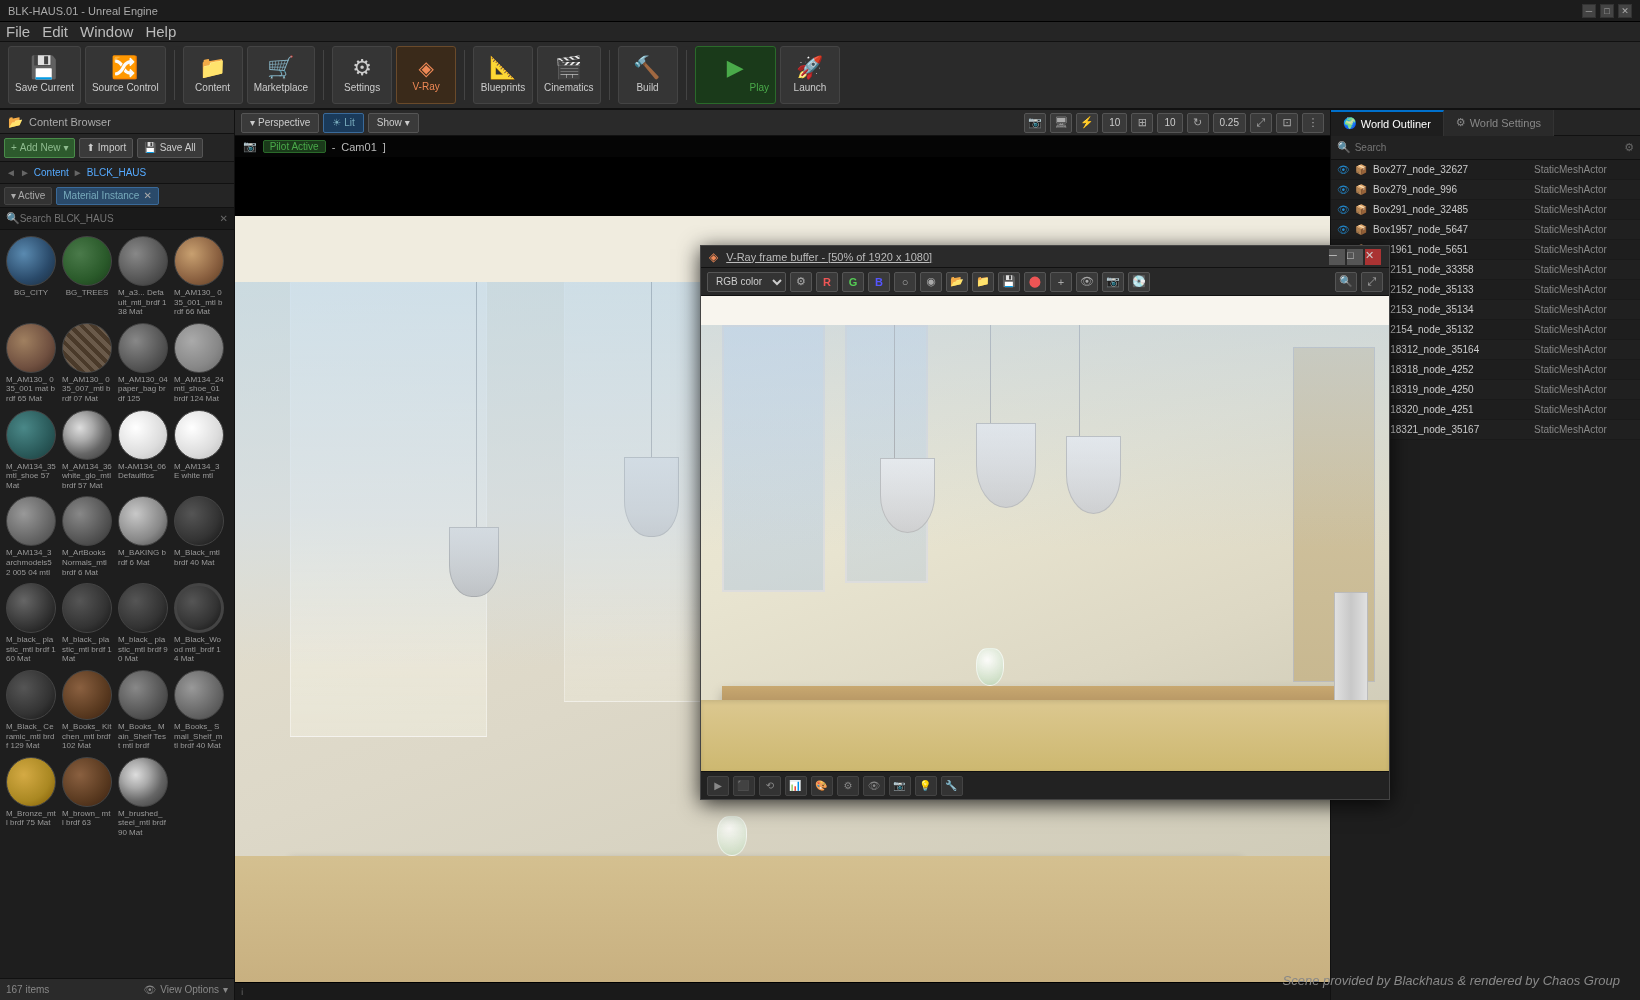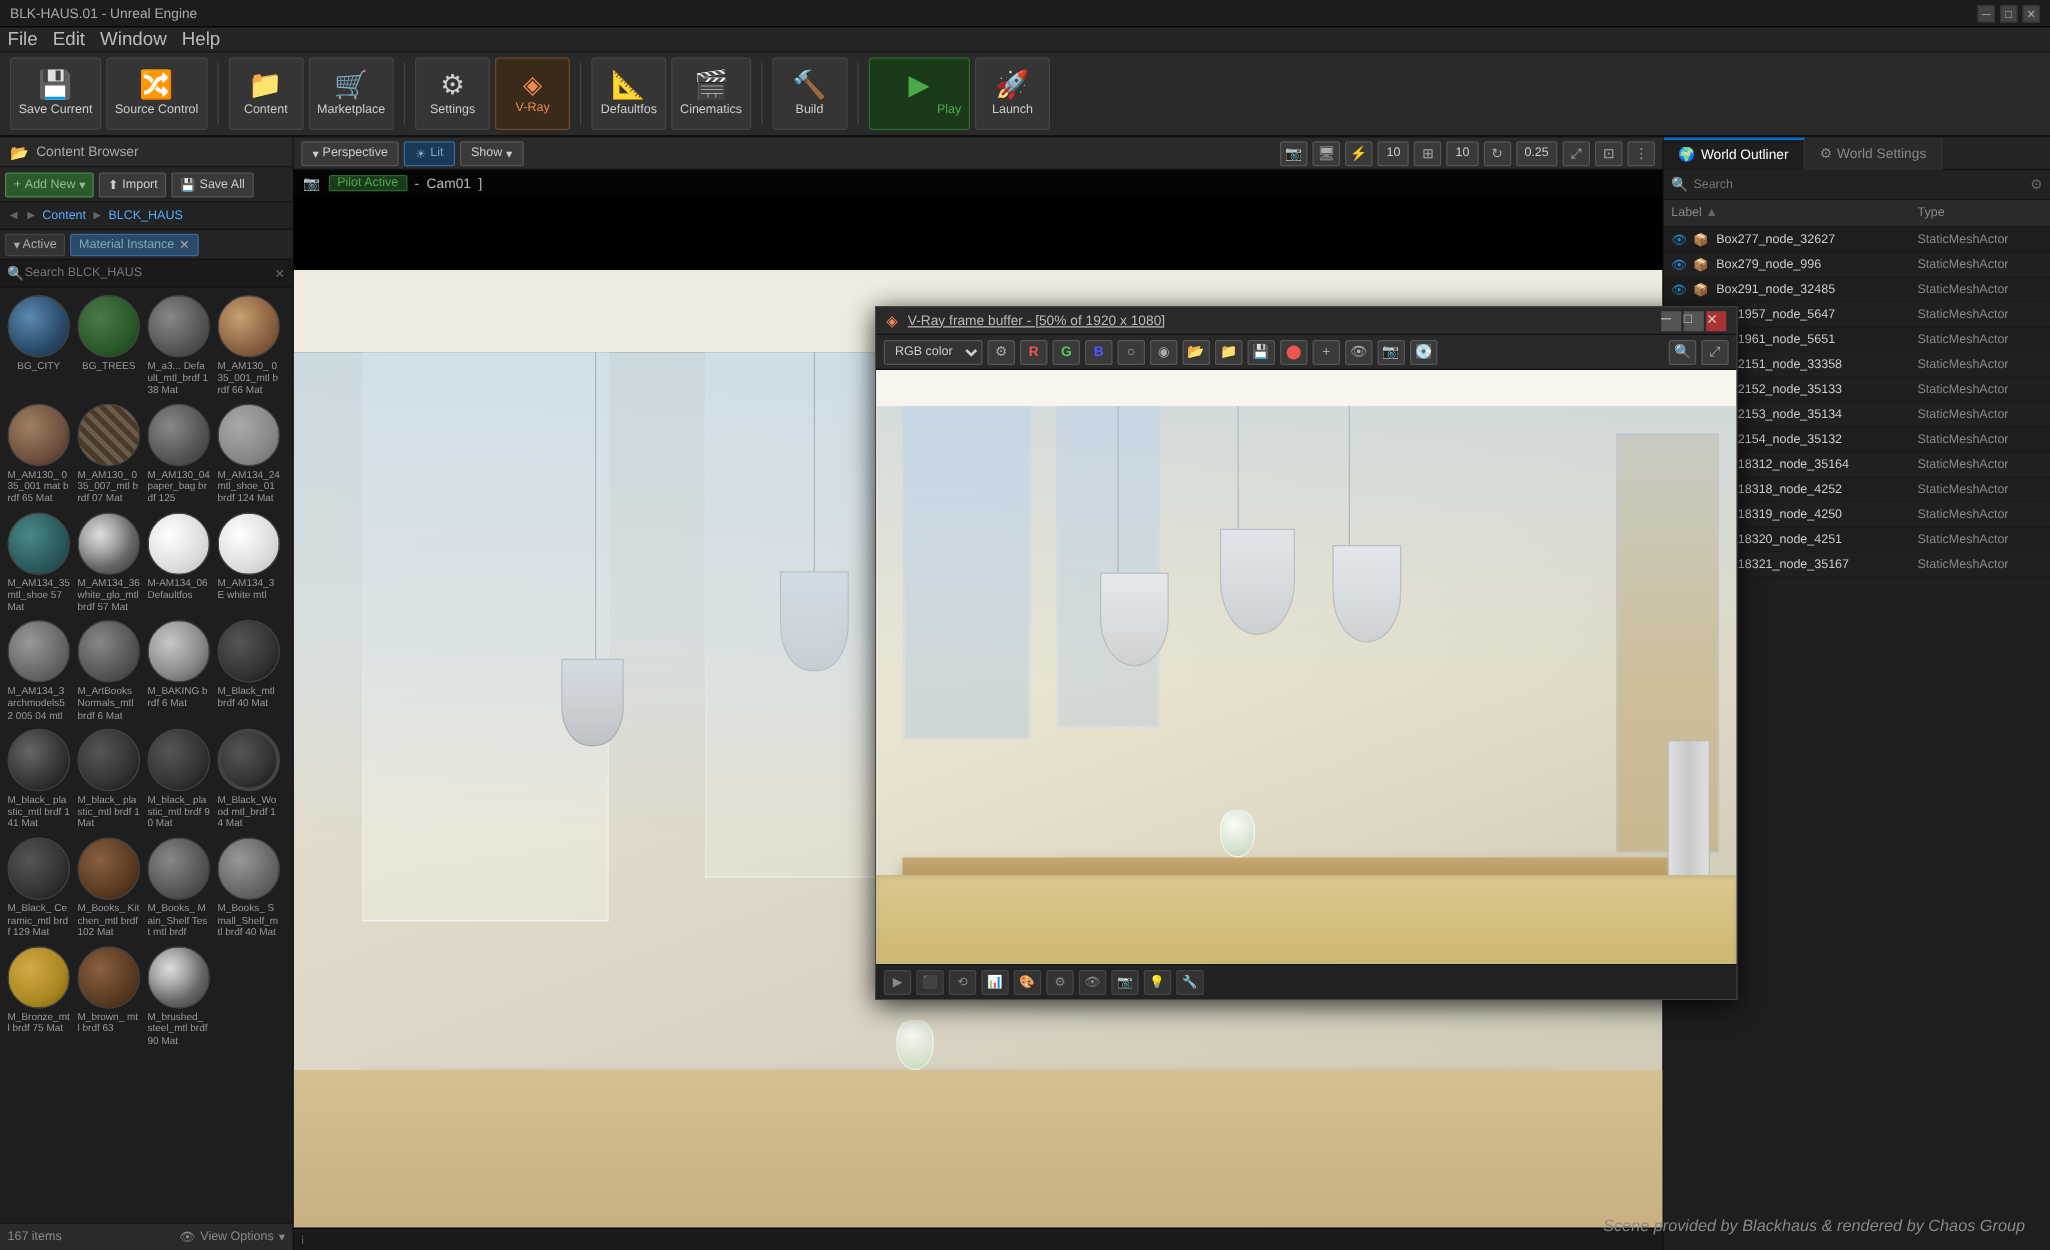--- a/index.html
+++ b/index.html
@@ -630,21 +630,21 @@
     <span class="tb-icon">⚙</span>
     <span class="tb-label">Settings</span>
   </div>
   <div class="toolbar-btn" style="background:#3a2a1a;border-color:#6a4a2a;">
     <span class="tb-icon" style="font-size:20px;color:#e85;">◈</span>
     <span class="tb-label" style="color:#e85;">V-Ray</span>
   </div>
   <div class="toolbar-sep"></div>
   <div class="toolbar-btn">
     <span class="tb-icon">📐</span>
-    <span class="tb-label">Defaultfos</span>
+    <span class="tb-label">Blueprints</span>
   </div>
   <div class="toolbar-btn">
     <span class="tb-icon">🎬</span>
     <span class="tb-label">Cinematics</span>
   </div>
   <div class="toolbar-sep"></div>
   <div class="toolbar-btn">
     <span class="tb-icon">🔨</span>
     <span class="tb-label">Build</span>
   </div>
@@ -763,21 +763,21 @@
         <div class="mat-item">
           <div class="mat-thumb m-metal"></div>
           <div class="mat-label">M_BAKING brdf 6 Mat</div>
         </div>
         <div class="mat-item">
           <div class="mat-thumb m-dark"></div>
           <div class="mat-label">M_Black_mtl brdf 40 Mat</div>
         </div>
         <div class="mat-item">
           <div class="mat-thumb m-darkgrey"></div>
-          <div class="mat-label">M_black_ plastic_mtl brdf 141 Mat</div>
+          <div class="mat-label">M_black_ plastic_mtl brdf 160 Mat</div>
         </div>
         <div class="mat-item">
           <div class="mat-thumb m-dark"></div>
           <div class="mat-label">M_black_ plastic_mtl brdf 1 Mat</div>
         </div>
         <div class="mat-item">
           <div class="mat-thumb m-dark"></div>
           <div class="mat-label">M_black_ plastic_mtl brdf 90 Mat</div>
         </div>
         <div class="mat-item">
@@ -912,29 +912,20 @@
       </div>
       <div class="rp-tab">
         <span>⚙</span>
         <span>World Settings</span>
       </div>
     </div>
     <div id="rp-search">
       <span style="color:#666;">🔍</span>
       <input type="text" placeholder="Search" style="">
       <span style="color:#666;margin-left:auto;">⚙</span>
-    </div>
-    <div id="outliner-header">
-      <div class="col-label">
-        <span>Label</span>
-        <span class="sort-arrow">▲</span>
-      </div>
-      <div class="col-type">
-        <span>Type</span>
-      </div>
     </div>
     <div id="outliner-list">
     <div class="outliner-row">
       <span class="row-vis">👁</span>
       <span class="row-icon">📦</span>
       <span class="row-name">Box277_node_32627</span>
       <span class="row-type">StaticMeshActor</span>
     </div>
         <div class="outliner-row">
       <span class="row-vis">👁</span>

